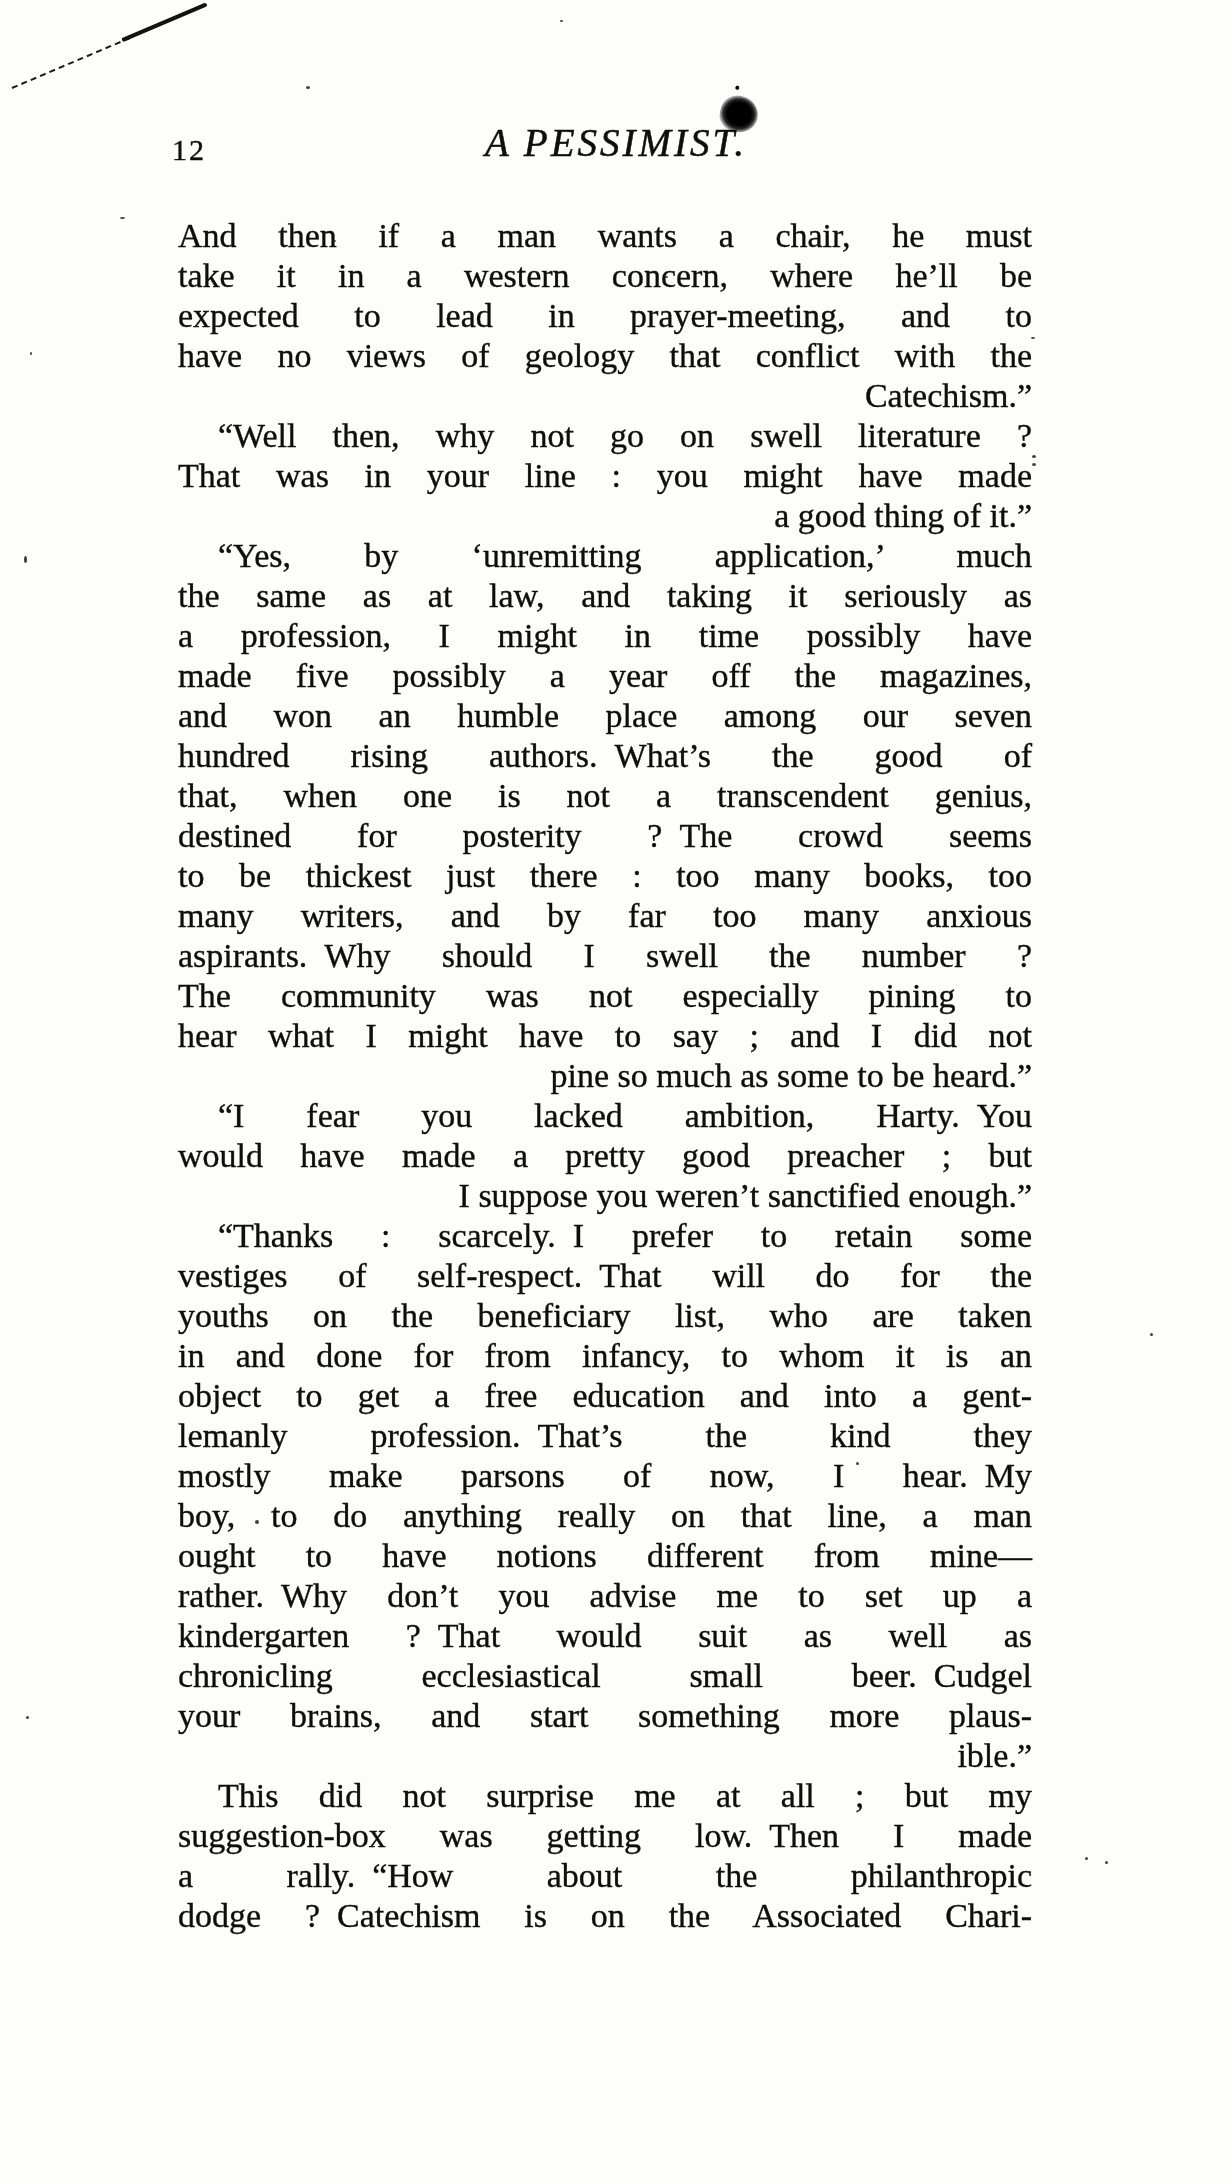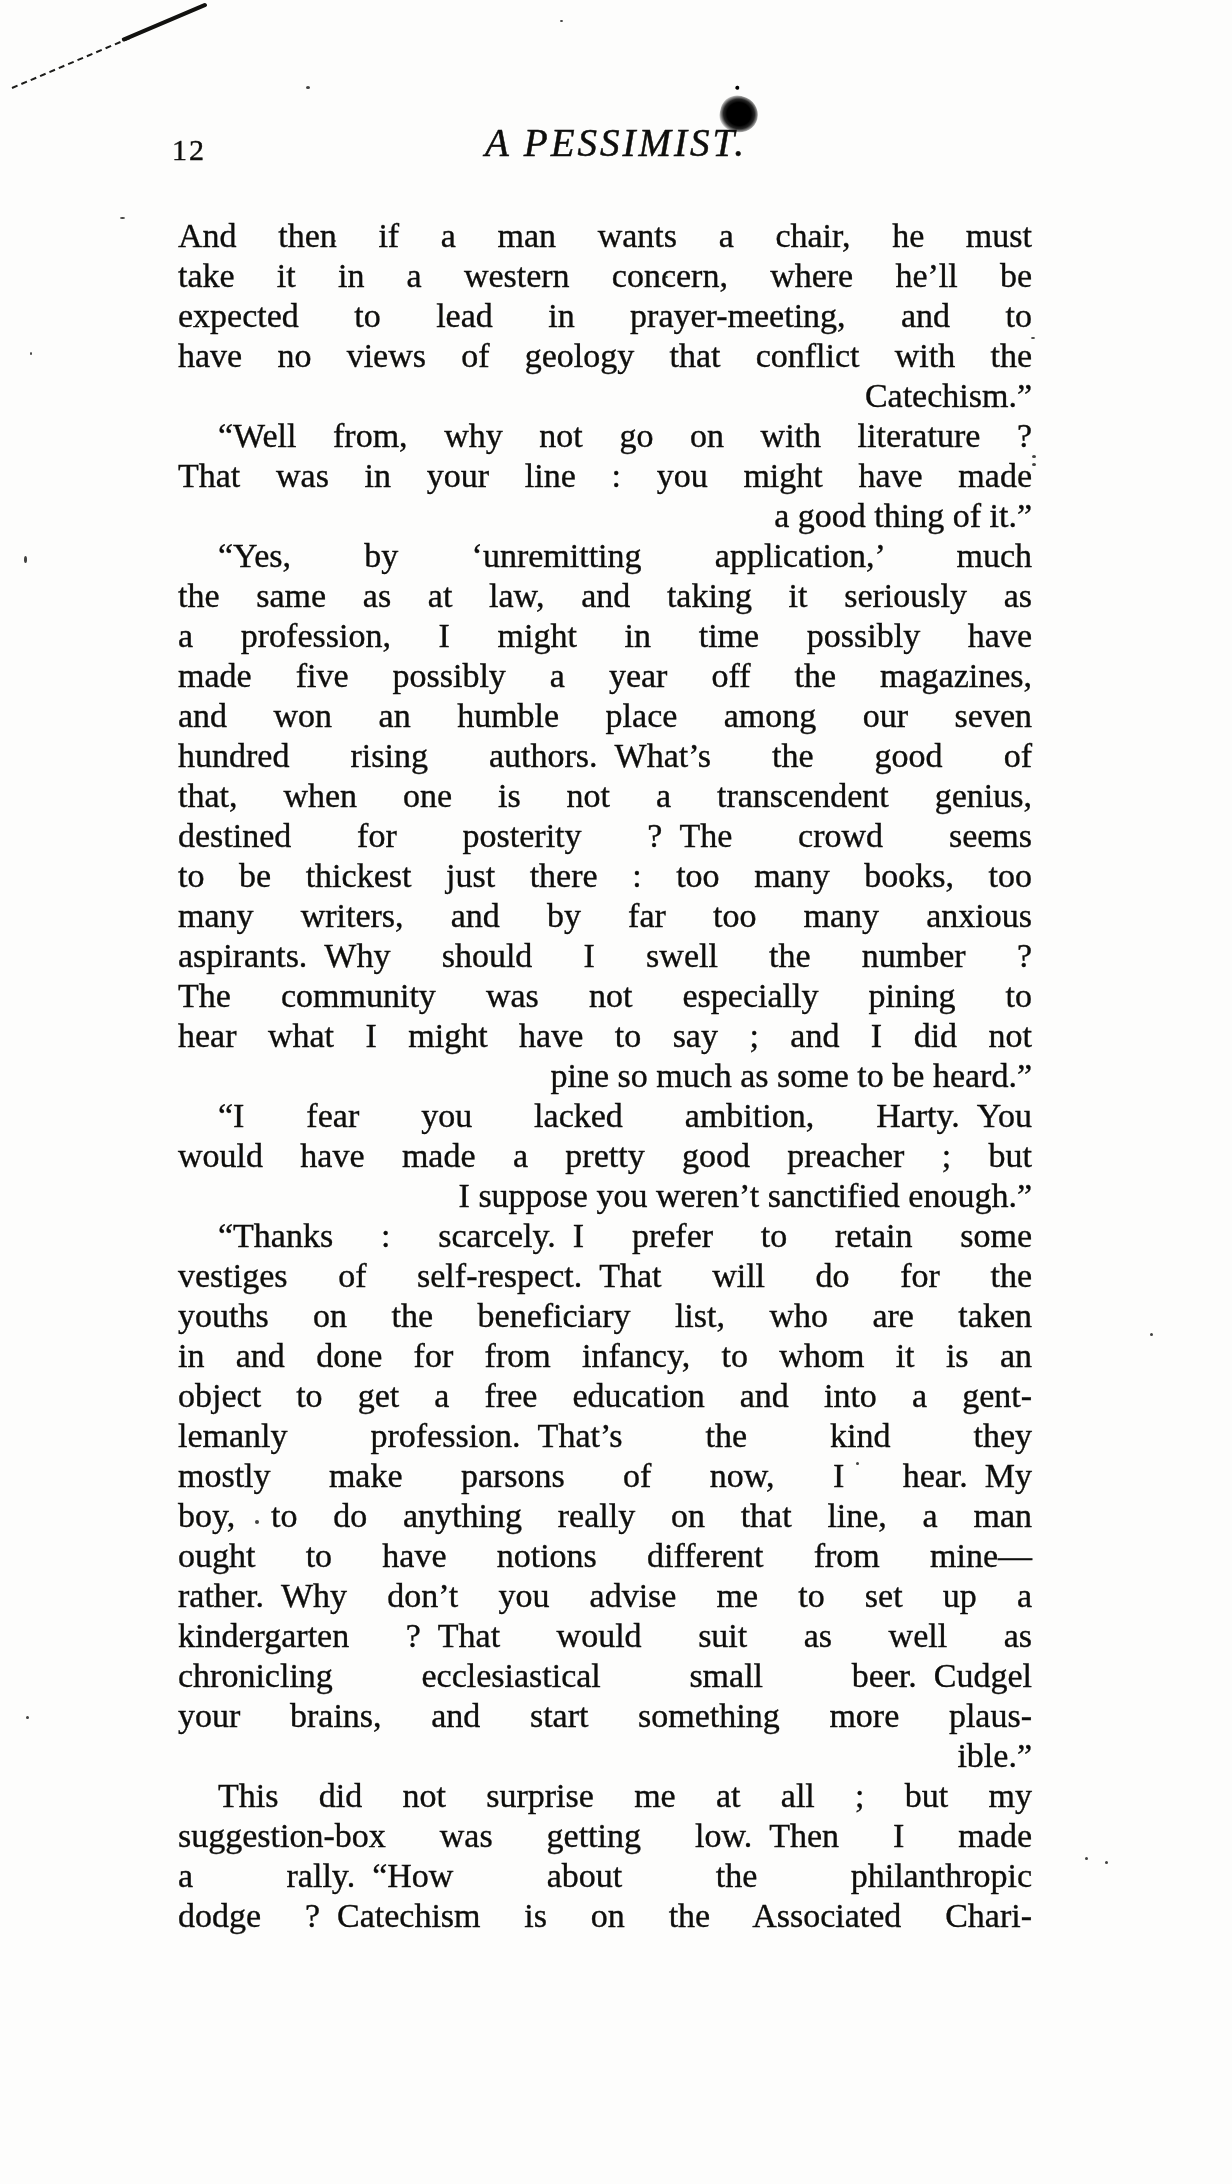--- a/index.html
+++ b/index.html
@@ -98,21 +98,21 @@
     <span class="page-number">12</span>
     <span class="running-title">A PESSIMIST.</span>
   </header>
 
   <main class="text-block" id="text-block">
       <div class="line justify">And then if a man wants a chair, he must</div>
       <div class="line justify">take it in a western concern, where he’ll be</div>
       <div class="line justify">expected to lead in prayer-meeting, and to</div>
       <div class="line justify">have no views of geology that conflict with the</div>
       <div class="line">Catechism.”</div>
-      <div class="line justify indent">“Well from, why not go on with literature ?</div>
+      <div class="line justify indent">“Well then, why not go on swell literature ?</div>
       <div class="line justify">That was in your line : you might have made</div>
       <div class="line">a good thing of it.”</div>
       <div class="line justify indent">“Yes, by ‘unremitting application,’ much</div>
       <div class="line justify">the same as at law, and taking it seriously as</div>
       <div class="line justify">a profession, I might in time possibly have</div>
       <div class="line justify">made five possibly a year off the magazines,</div>
       <div class="line justify">and won an humble place among our seven</div>
       <div class="line justify">hundred rising authors. What’s the good of</div>
       <div class="line justify">that, when one is not a transcendent genius,</div>
       <div class="line justify">destined for posterity ? The crowd seems</div>

